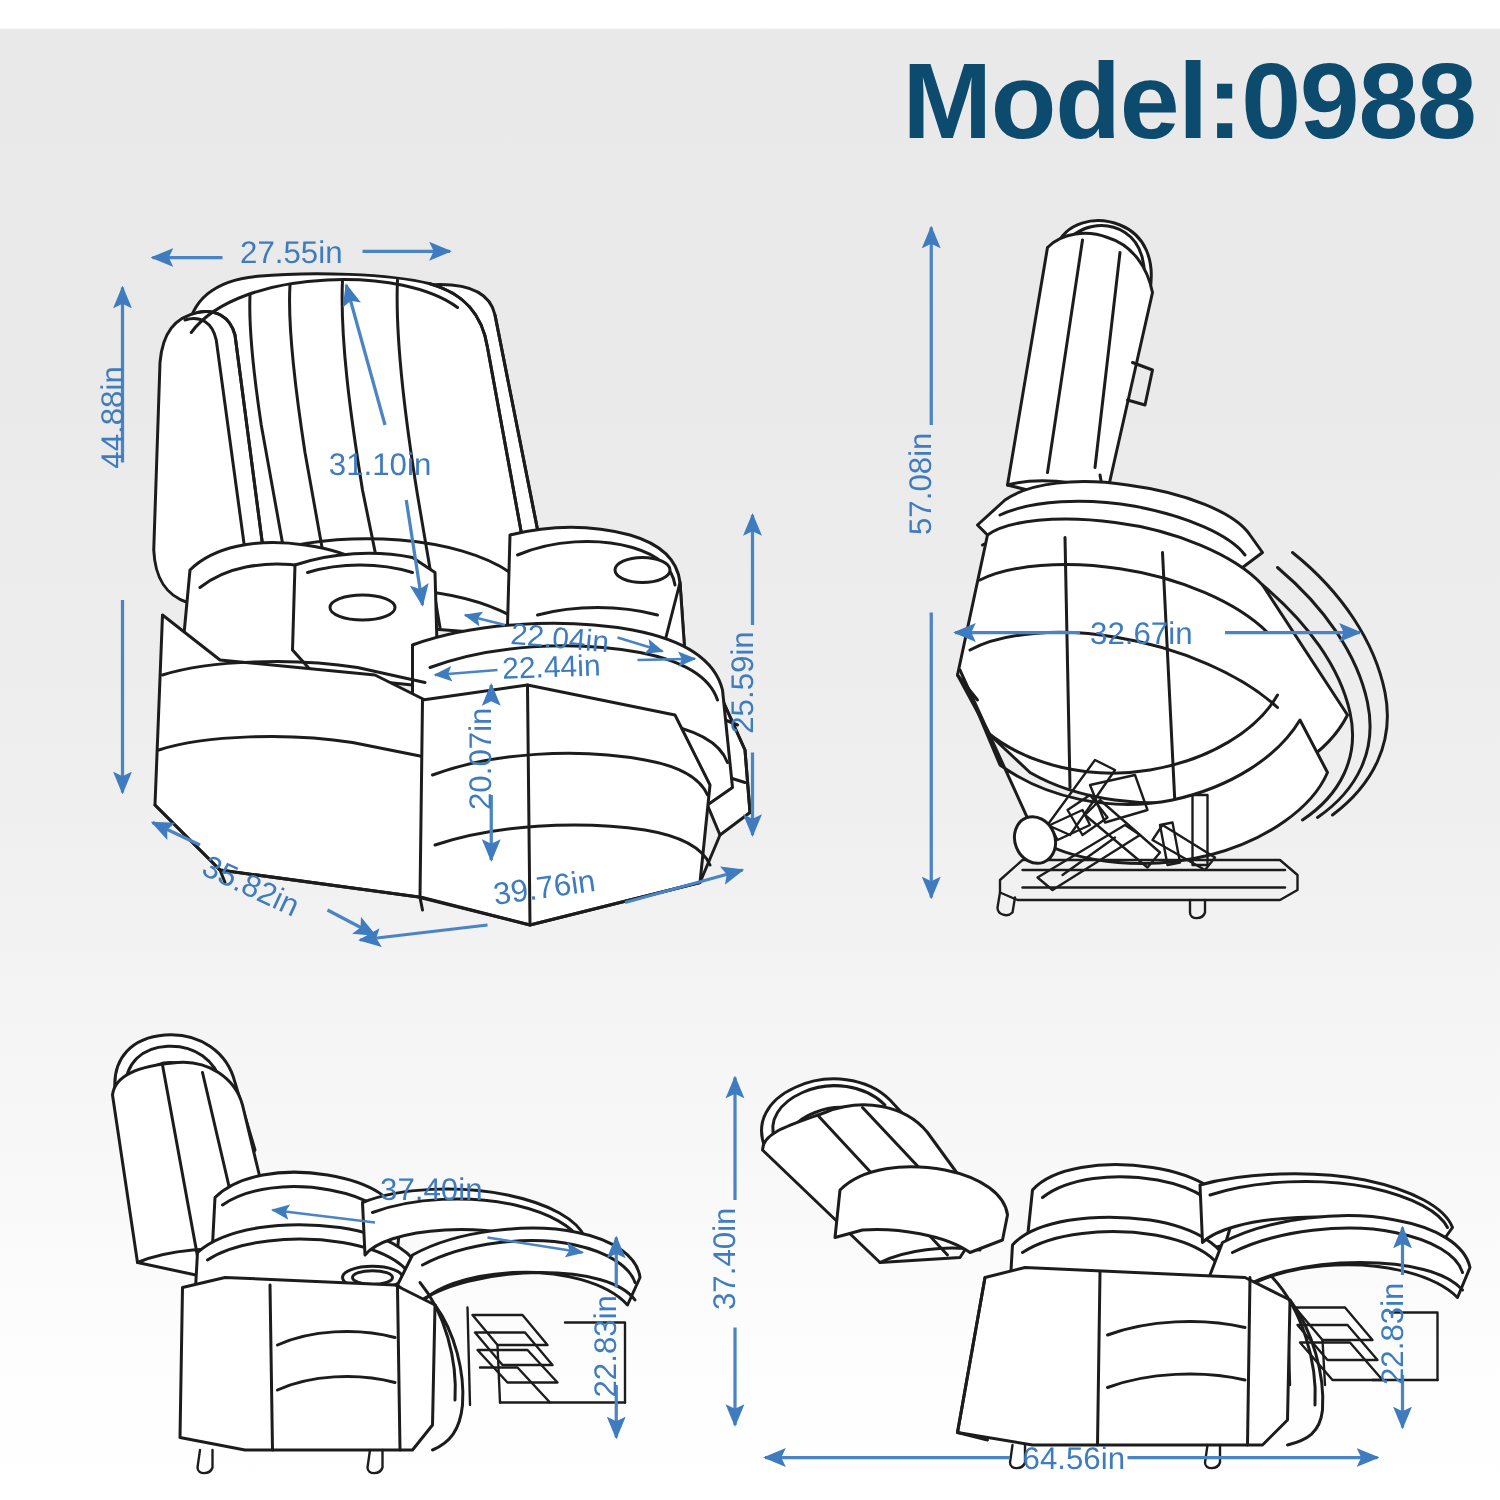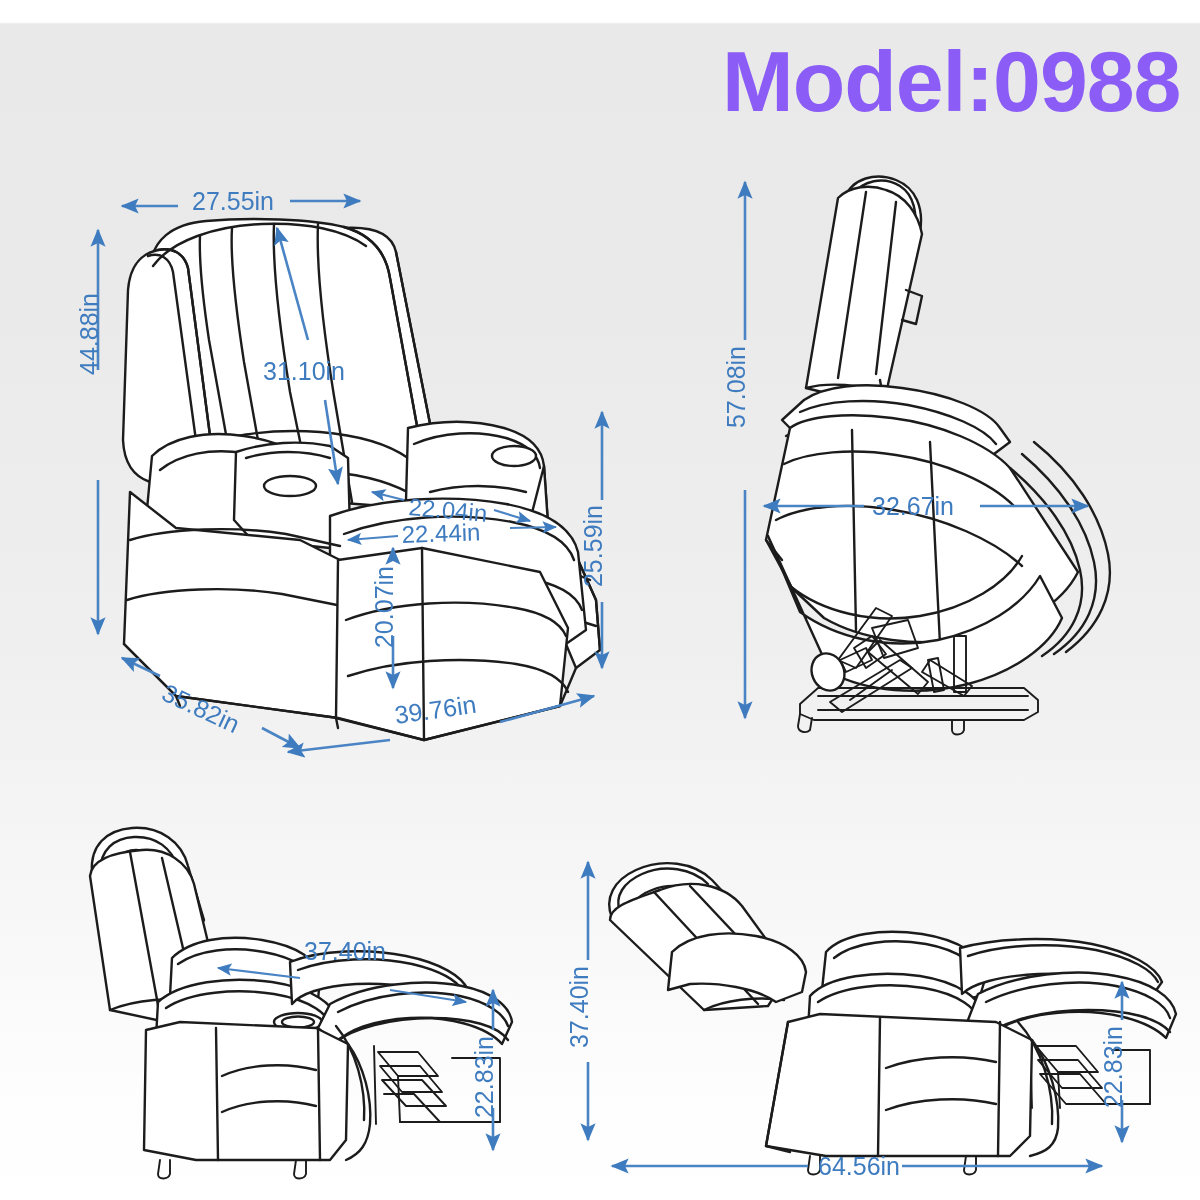--- a/index.html
+++ b/index.html
@@ -36,21 +36,21 @@
     left: 0; top: 0;
     width: 1200px; height: 1200px;
   }
   .title {
     position: absolute;
     left: 722px;
     top: 38px;
     font-size: 86px;
     font-weight: bold;
     letter-spacing: -1px;
-    color: #8b5cf6;
+    color: #0c4a6e;
     line-height: 1;
     white-space: nowrap;
     font-family: "Liberation Sans", sans-serif;
   }
   svg { display: block; }
   .ln { fill: none; stroke: #1c1c1c; stroke-width: 2.4; stroke-linecap: round; stroke-linejoin: round; }
   .ln-thin { fill: none; stroke: #1c1c1c; stroke-width: 1.9; stroke-linecap: round; stroke-linejoin: round; }
   .ln-white { fill: #ffffff; stroke: #1c1c1c; stroke-width: 2.4; stroke-linejoin: round; stroke-linecap: round; }
   .dimline { fill: none; stroke: #4a84c4; stroke-width: 2.6; }
   .dimline-thin { fill: none; stroke: #4a84c4; stroke-width: 2.1; }

